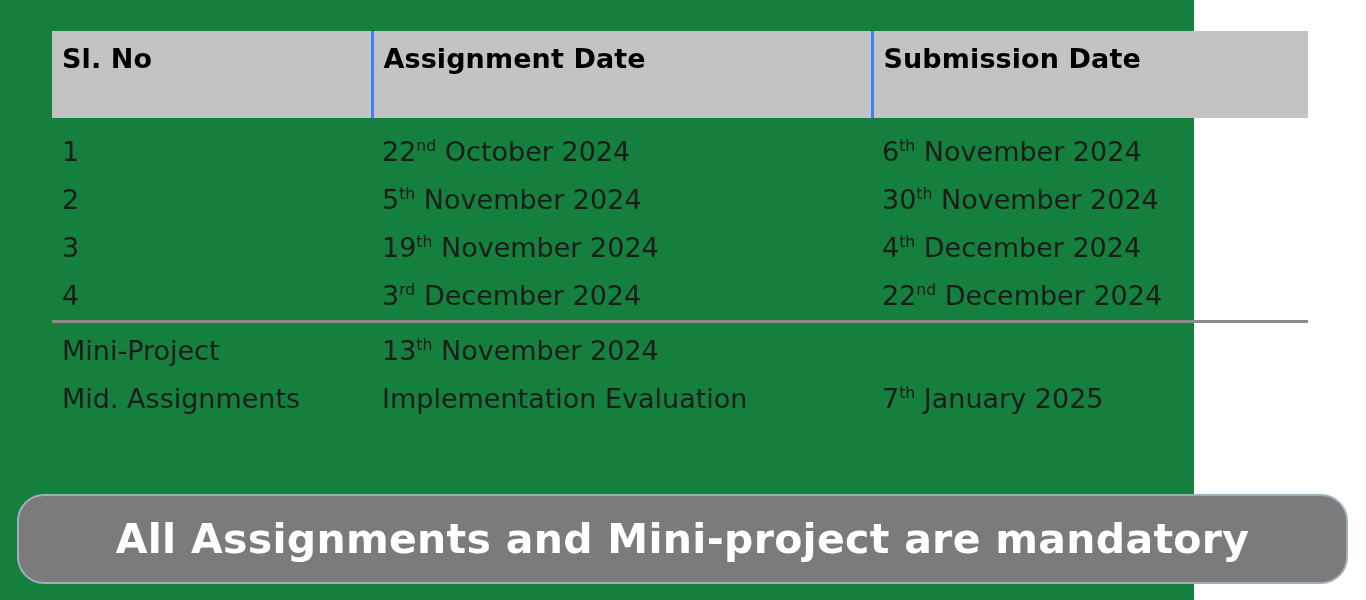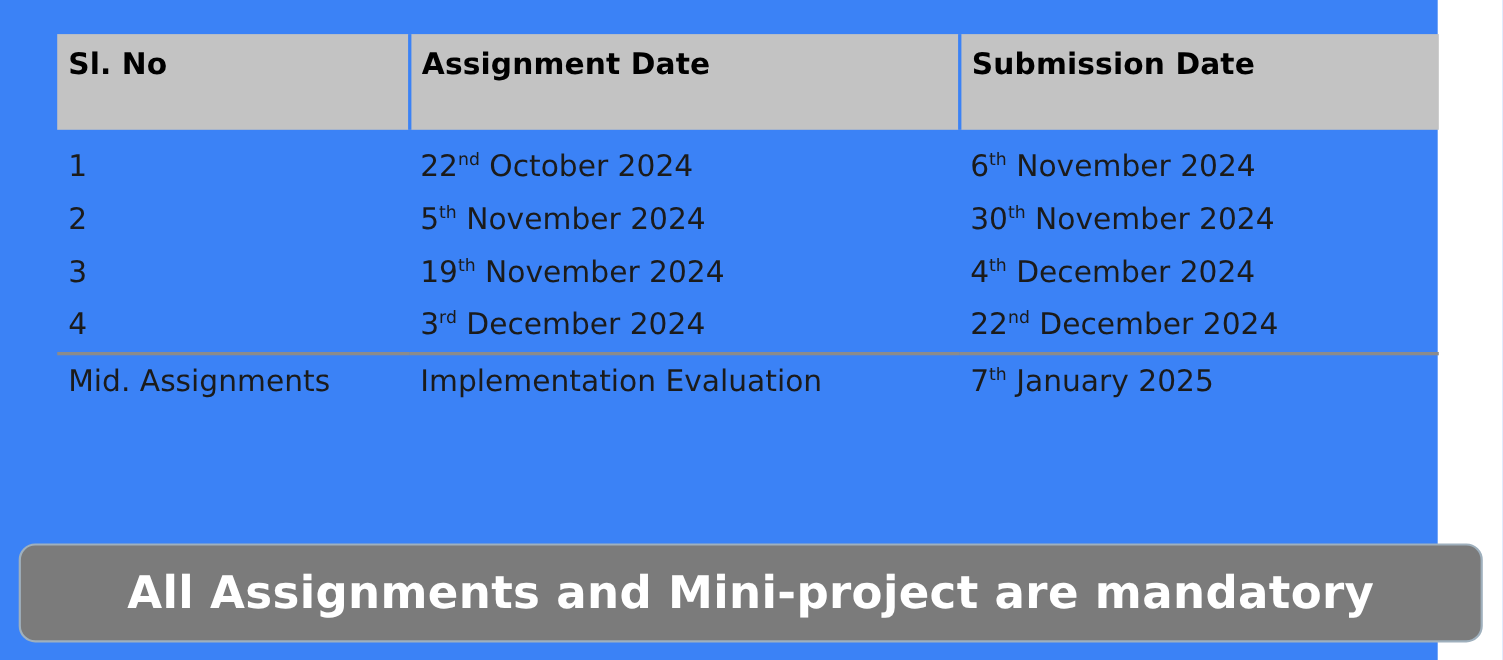--- a/index.html
+++ b/index.html
@@ -10,23 +10,23 @@
   body {
     width: 1366px;
     height: 600px;
     overflow: hidden;
     font-family: "DejaVu Sans", sans-serif;
     -webkit-font-smoothing: antialiased;
   }
 
   .page {
     position: relative;
-    width: 1307px;
+    width: 1194px;
     height: 600px;
-    background: #3b82f6;
+    background: #15803d;
   }
 
   
   .schedule-table {
     position: absolute;
     left: 52px;
     top: 31px;
     width: 1256px;
     border-collapse: collapse;
     table-layout: fixed;
@@ -87,21 +87,21 @@
   
   .mandatory-banner {
     position: absolute;
     left: 17px;
     top: 494px;
     width: 1331px;
     height: 90px;
     box-sizing: border-box;
     background: #7b7b7b;
     border: 2px solid #9fb0bd;
-    border-radius: 15px;
+    border-radius: 27px;
     display: flex;
     align-items: center;
     justify-content: center;
   }
   .mandatory-banner .banner-text {
     color: #ffffff;
     font-size: 41px;
     font-weight: bold;
     letter-spacing: 0.3px;
     white-space: nowrap;
@@ -144,20 +144,25 @@
         <td><span>19</span><sup>th</sup><span> November 2024</span></td>
         <td><span>4</span><sup>th</sup><span> December 2024</span></td>
       </tr>
 
       <tr class="divider-row">
         <td>4</td>
         <td><span>3</span><sup>rd</sup><span> December 2024</span></td>
         <td><span>22</span><sup>nd</sup><span> December 2024</span></td>
       </tr>
 
+      <tr class="section-start">
+        <td>Mini-Project</td>
+        <td><span>13</span><sup>th</sup><span>  November 2024</span></td>
+        <td></td>
+      </tr>
 
       <tr>
         <td>Mid. Assignments</td>
         <td>Implementation Evaluation</td>
         <td><span>7</span><sup>th</sup><span> January 2025</span></td>
       </tr>
 
 
     </tbody>
   </table>

